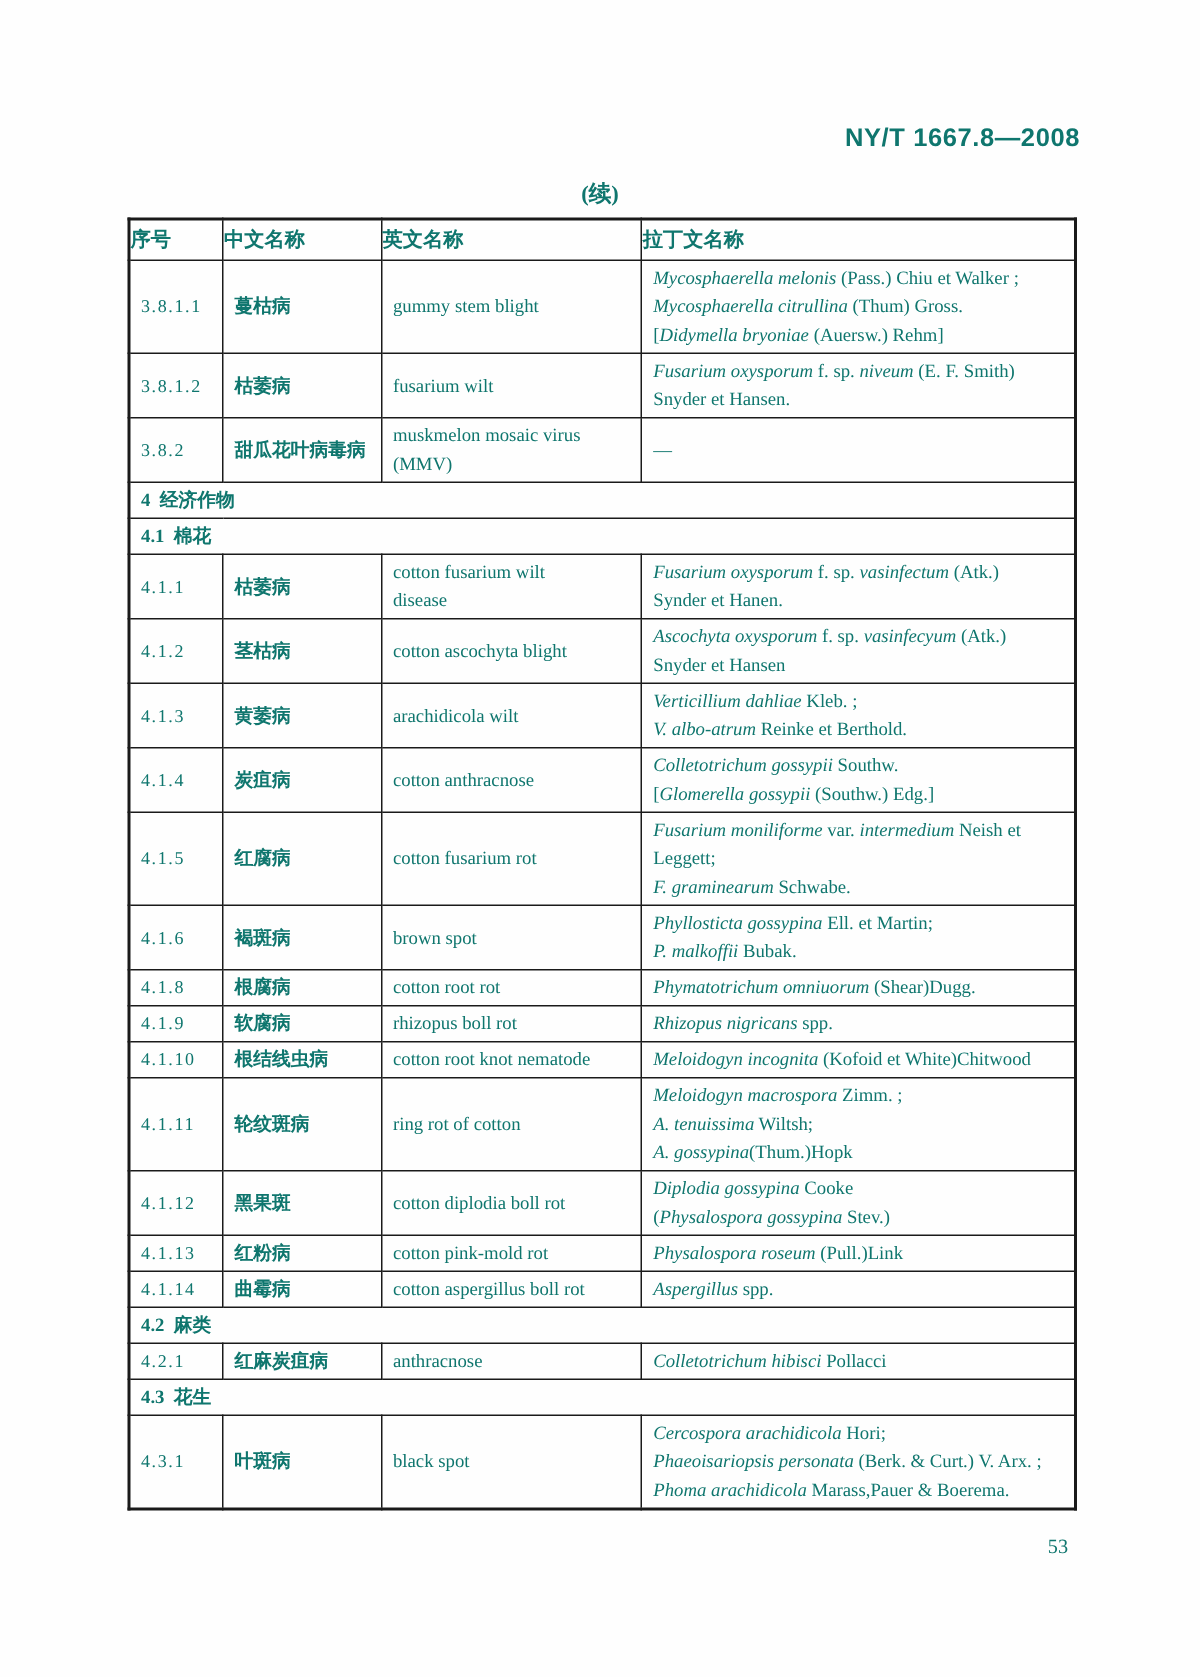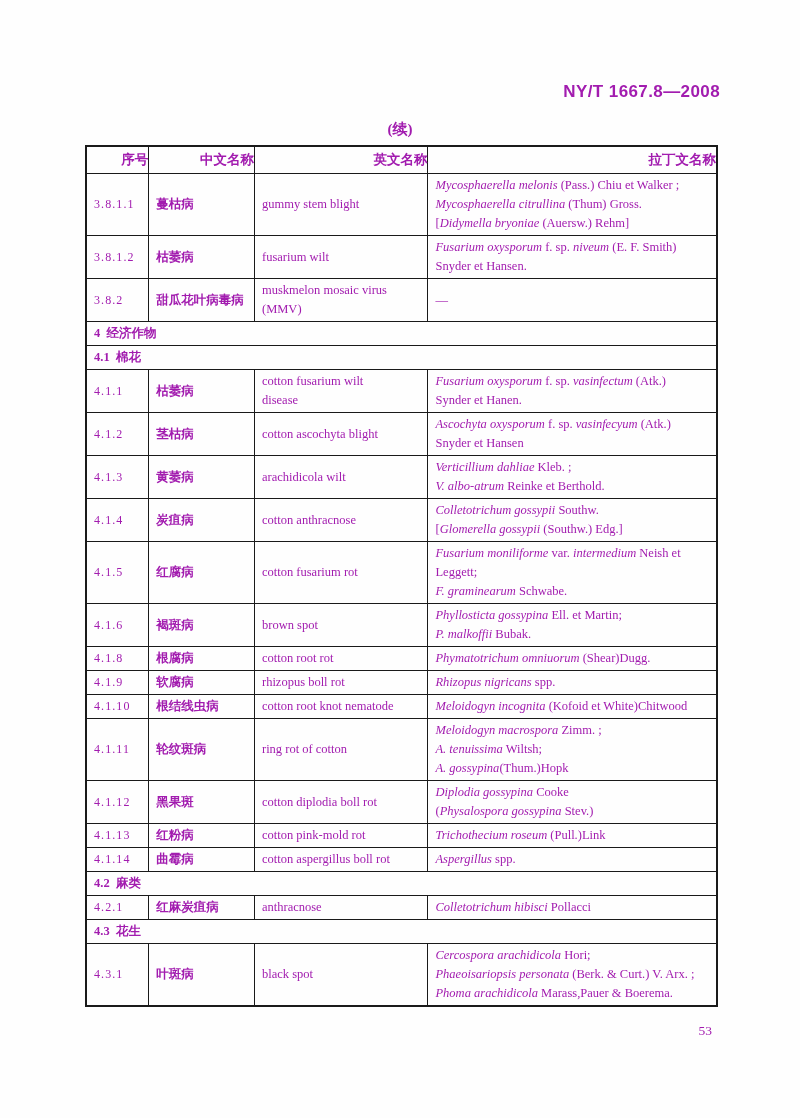--- a/index.html
+++ b/index.html
@@ -6,21 +6,21 @@
     margin: 0;
     padding: 0;
     background: #ffffff;
   }
   .page {
     position: relative;
     width: 800px;
     height: 1118px;
     background: #fefefe;
     font-family: "Liberation Serif", "DejaVu Serif", serif;
-    color: #a21caf;
+    color: #0f766e;
     overflow: hidden;
   }
   .doc-number {
     position: absolute;
     top: 82px;
     right: 80px;
     font-family: "Liberation Sans", "DejaVu Sans", sans-serif;
     font-weight: bold;
     font-size: 17px;
     letter-spacing: 0.4px;
@@ -43,21 +43,21 @@
     table-layout: fixed;
     border: 2px solid #1a1a1a;
   }
   .std-table th, .std-table td {
     border: 1px solid #1a1a1a;
   }
   .std-table th {
     height: 26px;
     font-size: 13.5px;
     font-weight: bold;
-    text-align: right;
+    text-align: left;
     padding: 0;
   }
   .std-table td {
     font-size: 12.5px;
     line-height: 19px;
     padding: 2px 7px;
     vertical-align: middle;
   }
   td.no-cell {
     font-size: 12px;
@@ -271,21 +271,21 @@
             <div><span>(</span><span class="it">Physalospora gossypina</span><span> Stev.)</span></div>
           </td>
         </tr>
         <tr>
           <td class="no-cell">4.1.13</td>
           <td class="cn-cell">红粉病</td>
           <td class="en-cell">
             <div>cotton pink-mold rot</div>
           </td>
           <td class="la-cell">
-            <div><span class="it">Trichothecium roseum</span><span> (Pull.)Link</span></div>
+            <div><span class="it">Physalospora roseum</span><span> (Pull.)Link</span></div>
           </td>
         </tr>
         <tr>
           <td class="no-cell">4.1.14</td>
           <td class="cn-cell">曲霉病</td>
           <td class="en-cell">
             <div>cotton aspergillus boll rot</div>
           </td>
           <td class="la-cell">
             <div><span class="it">Aspergillus</span><span> spp.</span></div>

